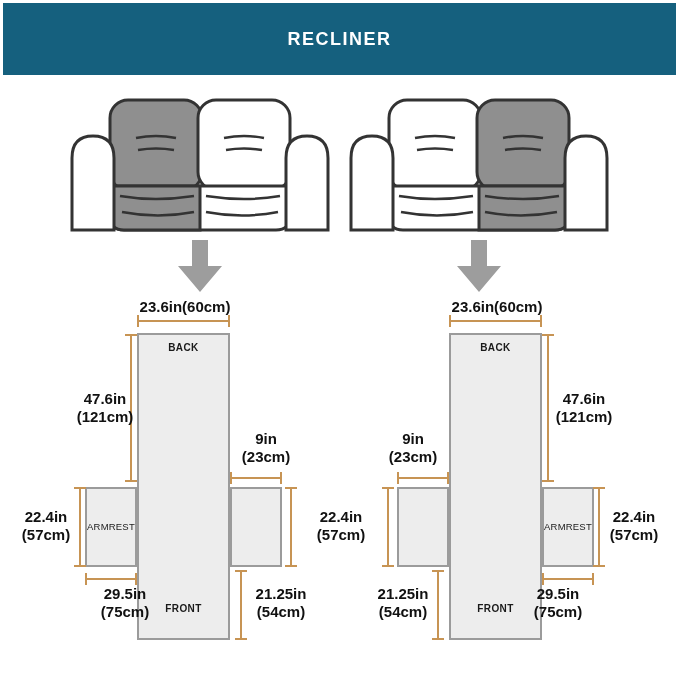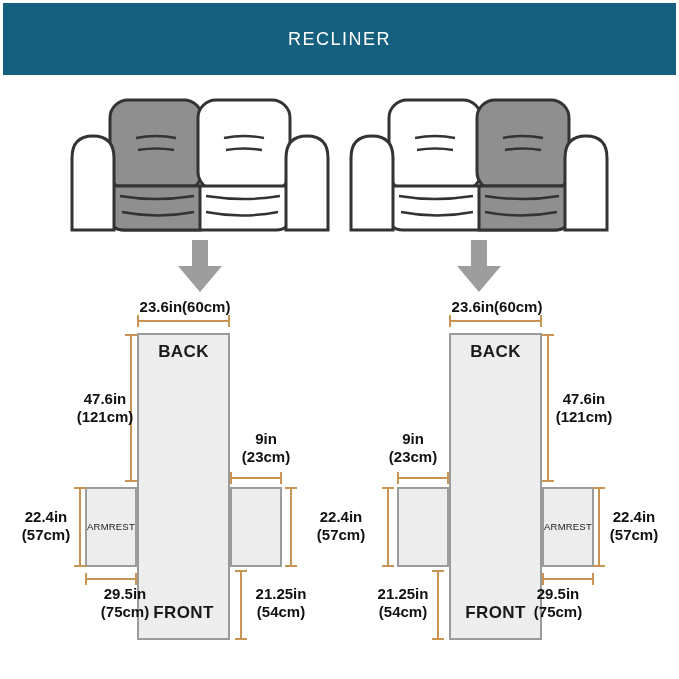--- a/index.html
+++ b/index.html
@@ -7,25 +7,25 @@
   .page {
     position:relative; width:679px; height:679px; background:#ffffff;
     font-family:"Liberation Sans","DejaVu Sans",sans-serif; overflow:hidden;
   }
   .header {
     position:absolute; left:3px; top:3px; right:3px; height:72px;
     background:#15607e; color:#ffffff;
     display:flex; flex-direction:column; align-items:center; justify-content:center; gap:3px;
   }
   .header .title { font-size:26px; font-weight:bold; letter-spacing:0.5px; }
-  .header .subtitle { font-size:18px; font-weight:normal; letter-spacing:1.5px; }
+  .header .subtitle { font-size:18px; font-weight:bold; letter-spacing:1.5px; }
   .abs { position:absolute; }
   .panel { position:absolute; background:#ededed; border:2px solid #9b9b9b; }
   .panel-label {
-    position:absolute; font-weight:bold; font-size:17px; color:#1a1a1a;
+    position:absolute; font-weight:bold; font-size:10px; color:#1a1a1a;
     text-align:center; letter-spacing:0.4px;
   }
   .armrest-label {
     position:absolute; font-weight:normal; font-size:9.5px; color:#1a1a1a;
     text-align:center; letter-spacing:0.2px;
   }
   .dim-label {
     position:absolute; font-weight:bold; font-size:15px; color:#111111;
     text-align:center; white-space:pre-line; line-height:1.2;
   }

